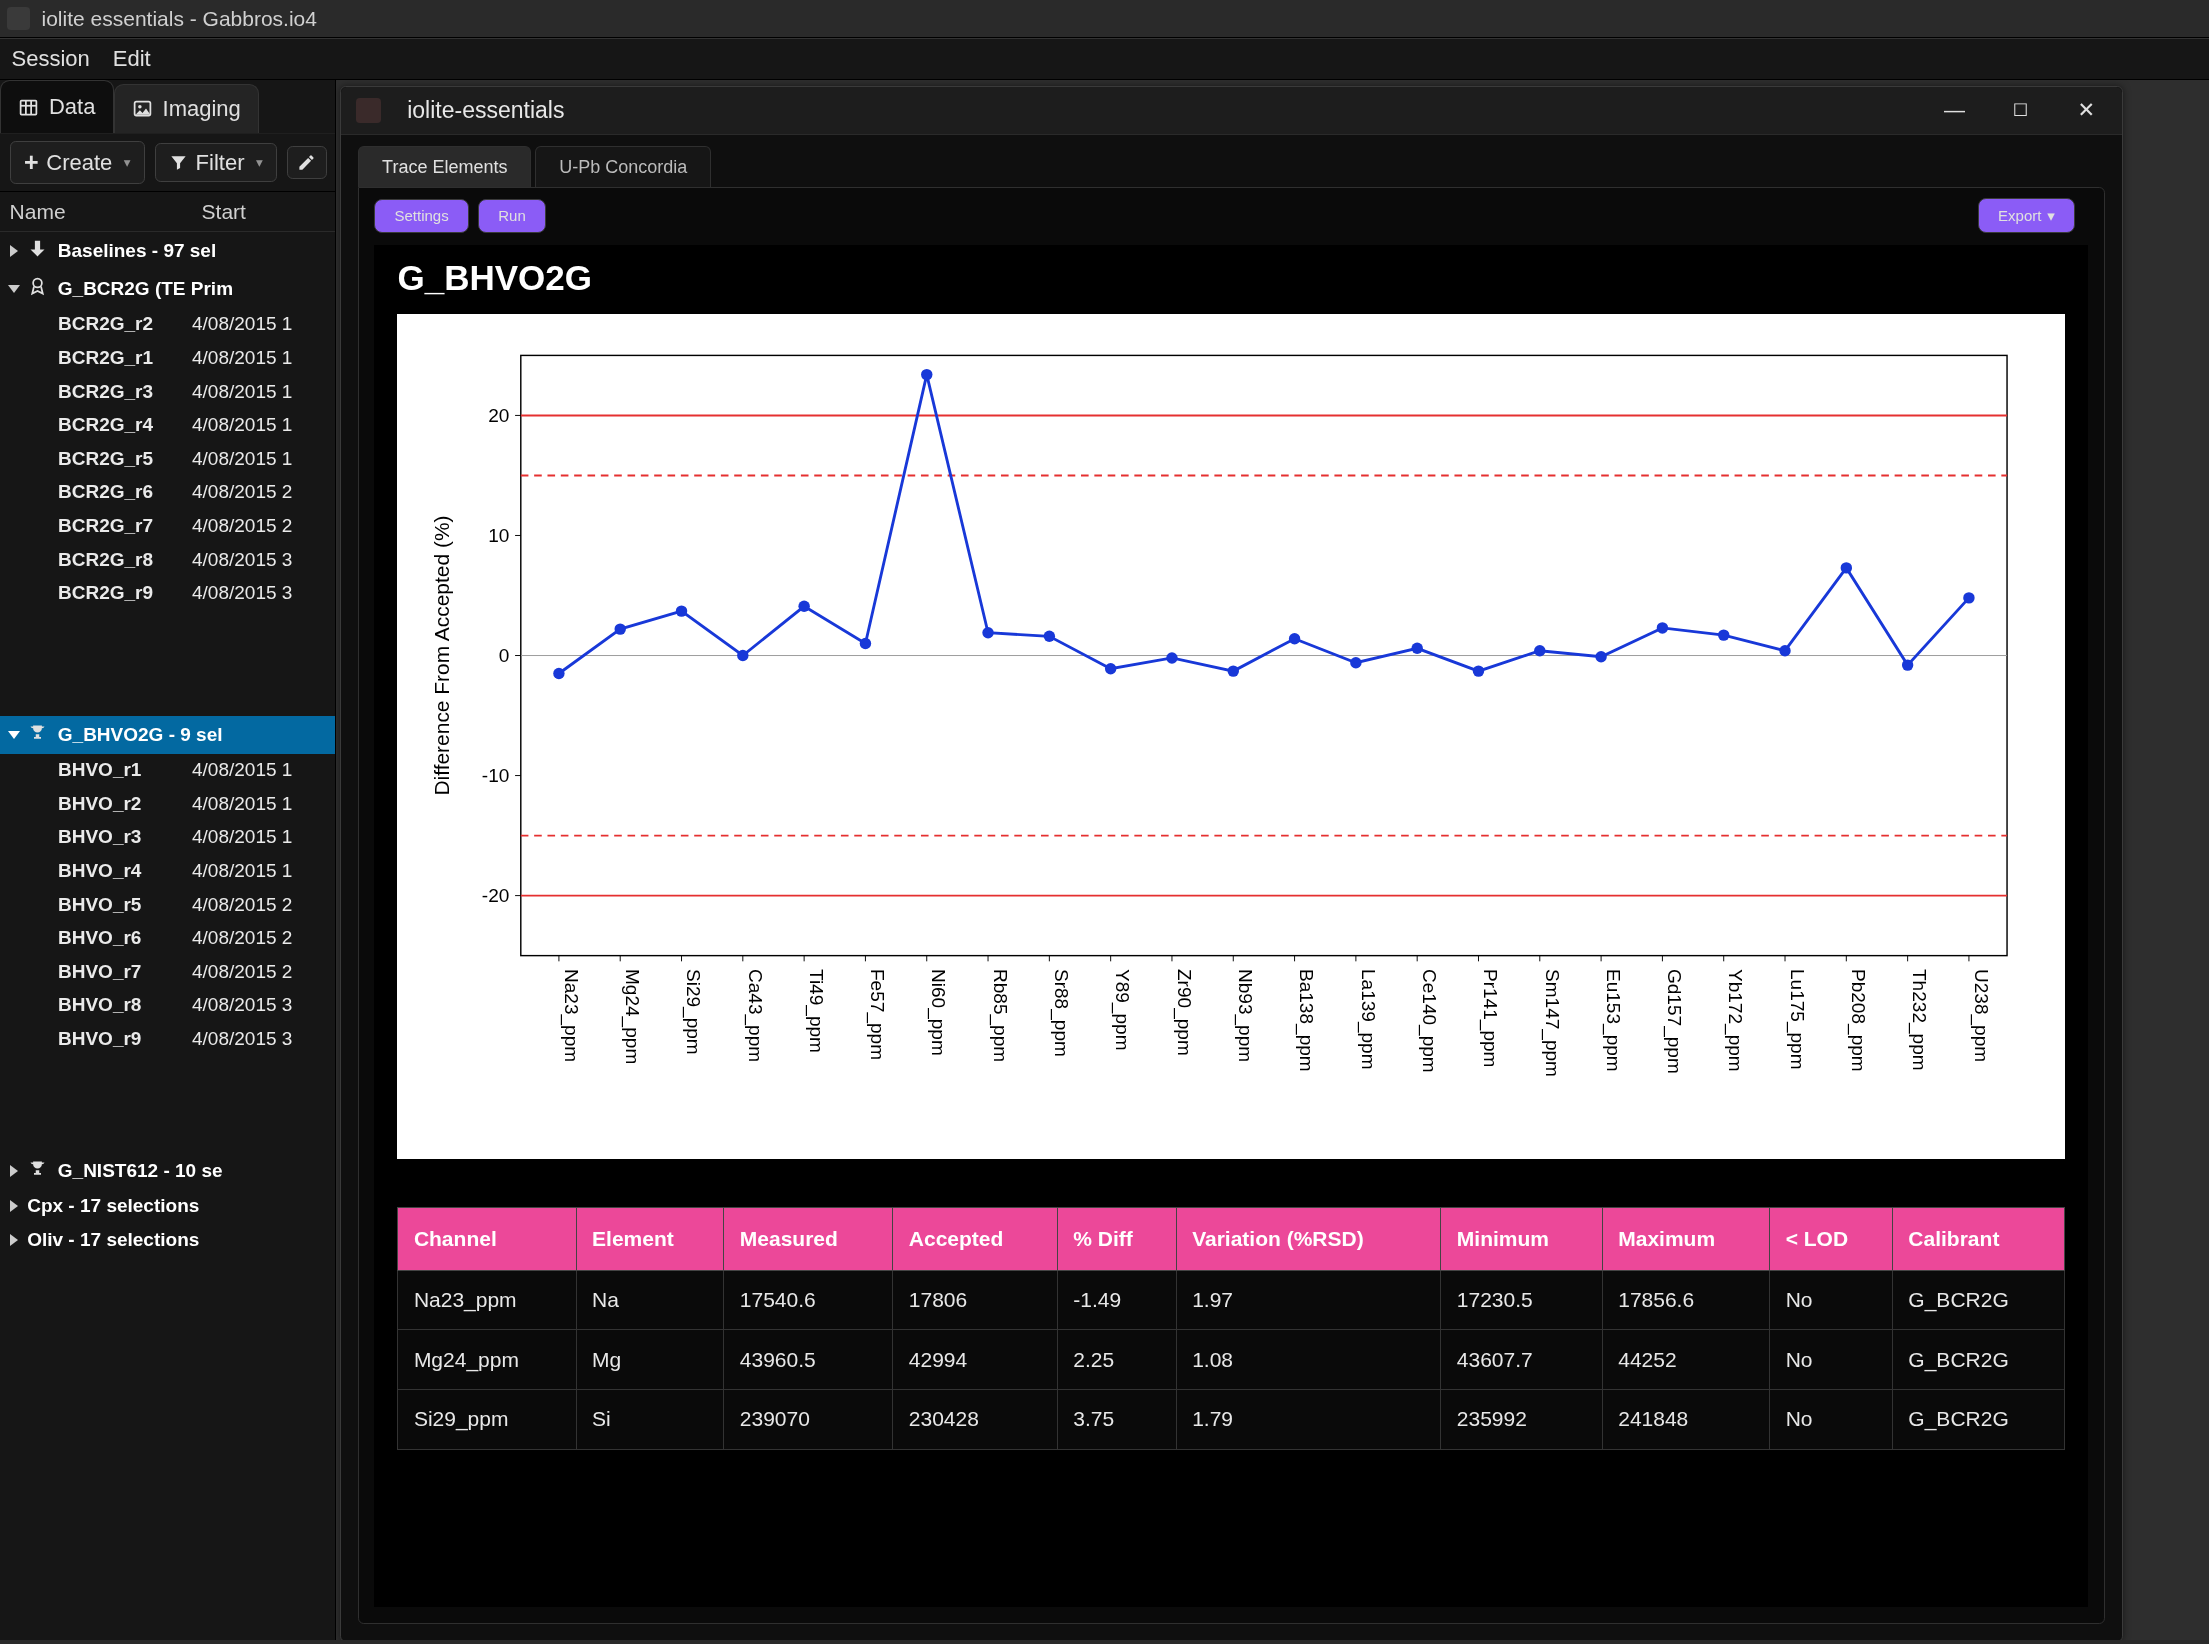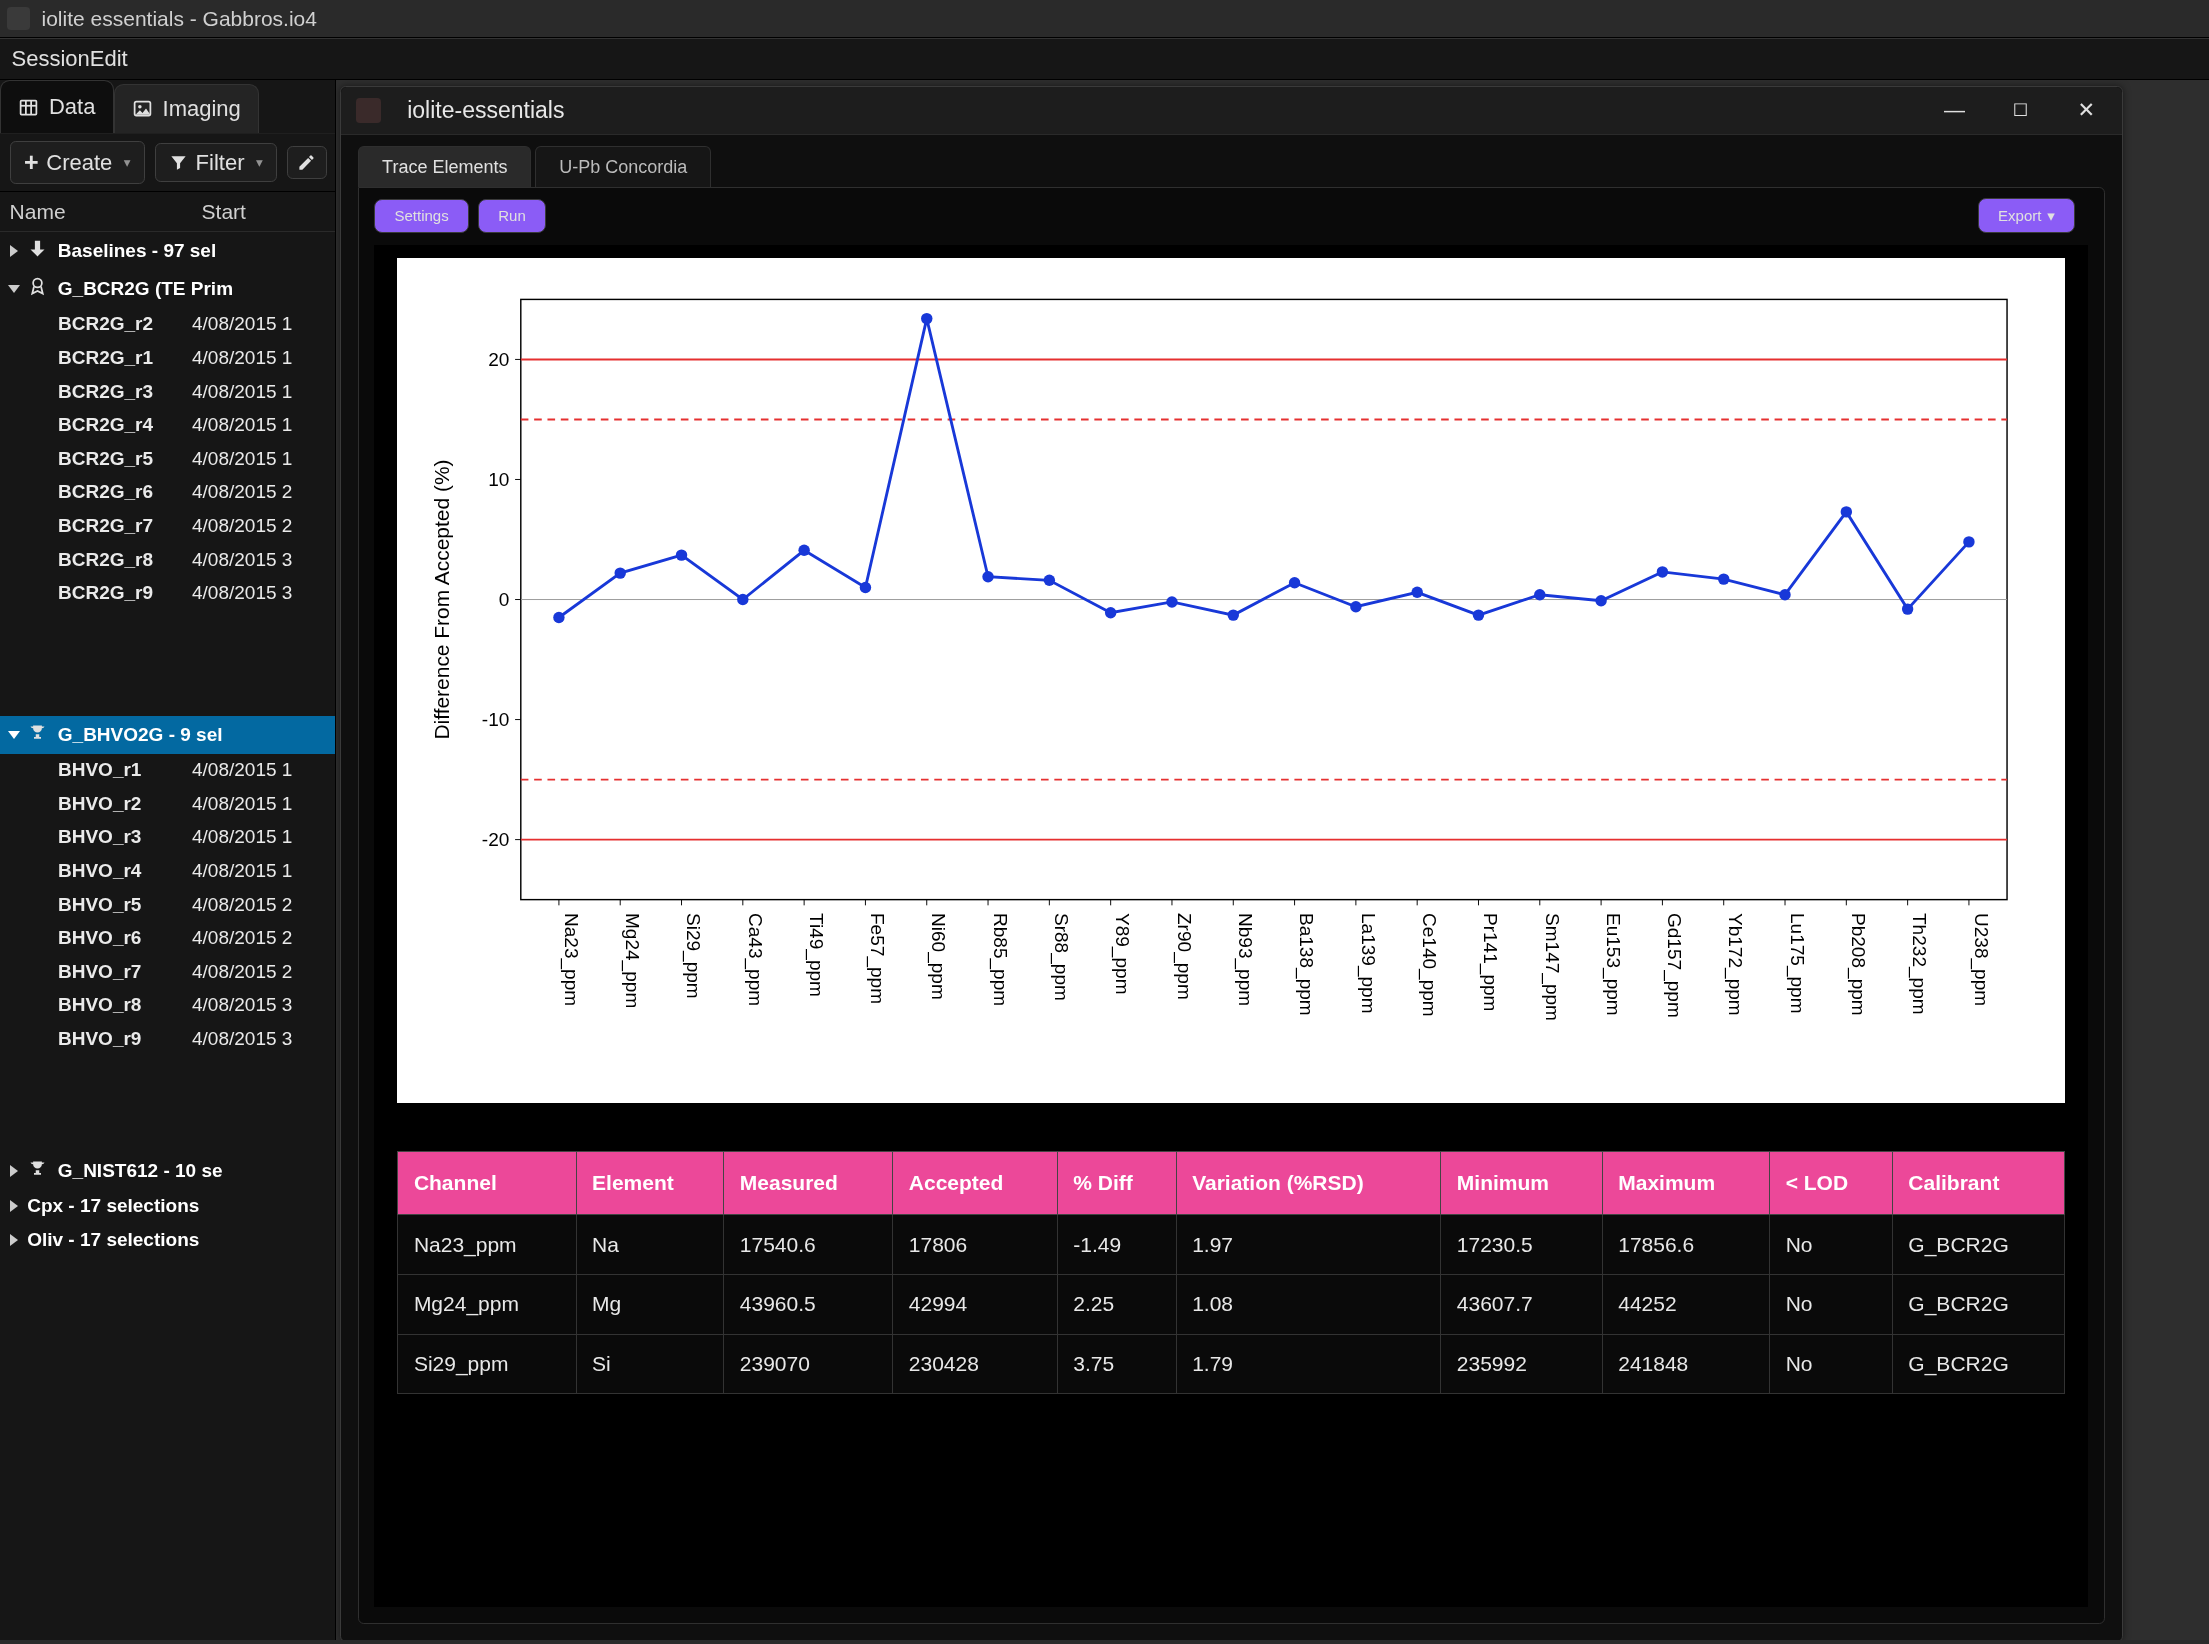--- a/index.html
+++ b/index.html
@@ -32,20 +32,21 @@
 
 
 .menubar {
   background: #161616;
   border-top: 1px solid #333;
   border-bottom: 1px solid #000;
   height: 42px;
   display: flex;
   align-items: center;
   padding: 0 11.5px;
+  gap: 23px;
   color: #e0e0e0;
   font-size: 22px;
 }
 .menubar span { cursor: pointer; }
 
 
 .main-area {
   display: flex;
   height: calc(100% - 85px);
 }
@@ -452,20 +453,21 @@
         <div class="run-row">
           <div class="btn2">Settings</div>
           <div class="btn2">Run</div>
           <div class="spacer"></div>
           <div class="btn2 export-btn">
             <span>Export</span><span class="caret" style="margin-left:5.8px;">▾</span>
           </div>
         </div>
 
         <div class="content">
+          <div class="content-title">G_BHVO2G</div>
 
           <div class="chart-panel">
             <svg class="chart-svg" id="chart" viewBox="0 0 1700 840" style="font-size:24px">
                 <rect x="110" y="20" width="1560" height="630" fill="#fff" stroke="#000" stroke-width="1.5"></rect>
                 <line x1="110" y1="335" x2="1670" y2="335" stroke="#999" stroke-width="1"></line>
                 <line x1="110" y1="587" x2="1670" y2="587" stroke="#e53030" stroke-width="2"></line>
                 <line x1="110" y1="82.99999999999999" x2="1670" y2="82.99999999999999" stroke="#e53030" stroke-width="2"></line>
                 <line x1="110" y1="524" x2="1670" y2="524" stroke="#e53030" stroke-width="2" stroke-dasharray="8 6"></line>
                 <line x1="110" y1="145.99999999999997" x2="1670" y2="145.99999999999997" stroke="#e53030" stroke-width="2" stroke-dasharray="8 6"></line>
                 <line x1="104" y1="587" x2="110" y2="587" stroke="#000"></line>

